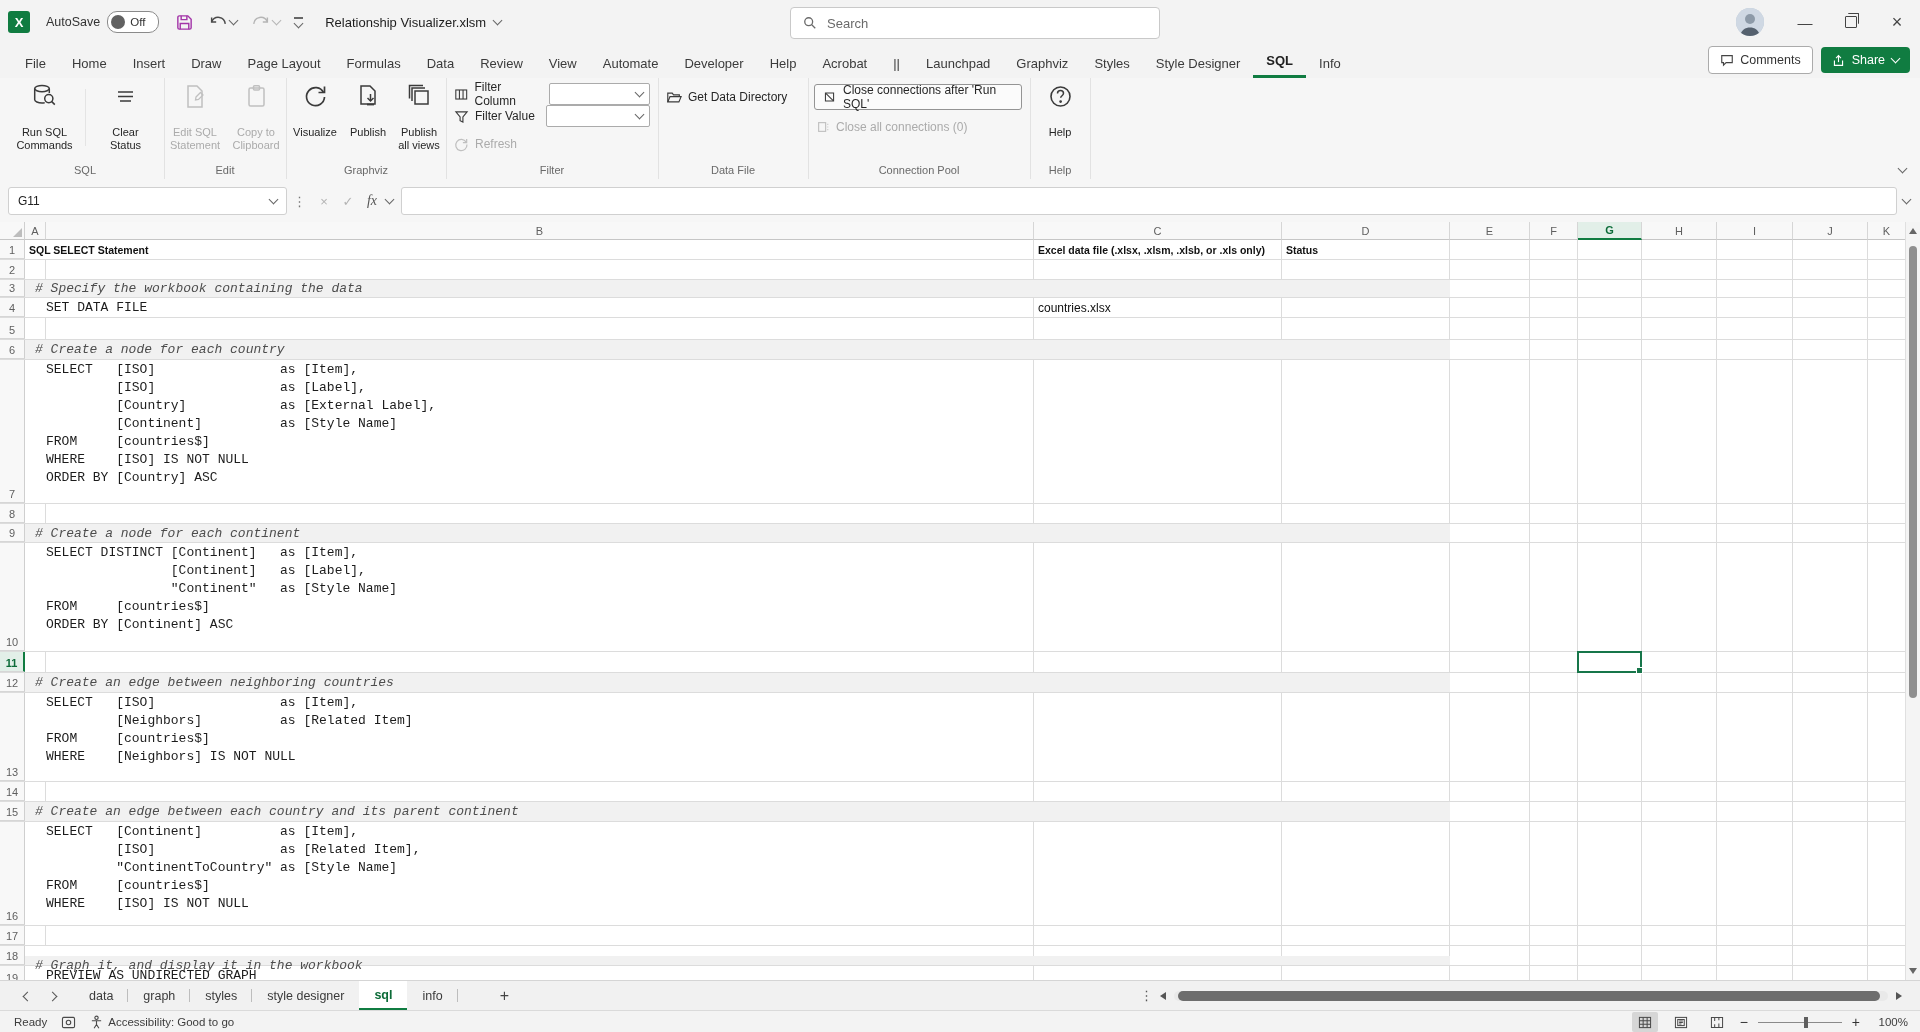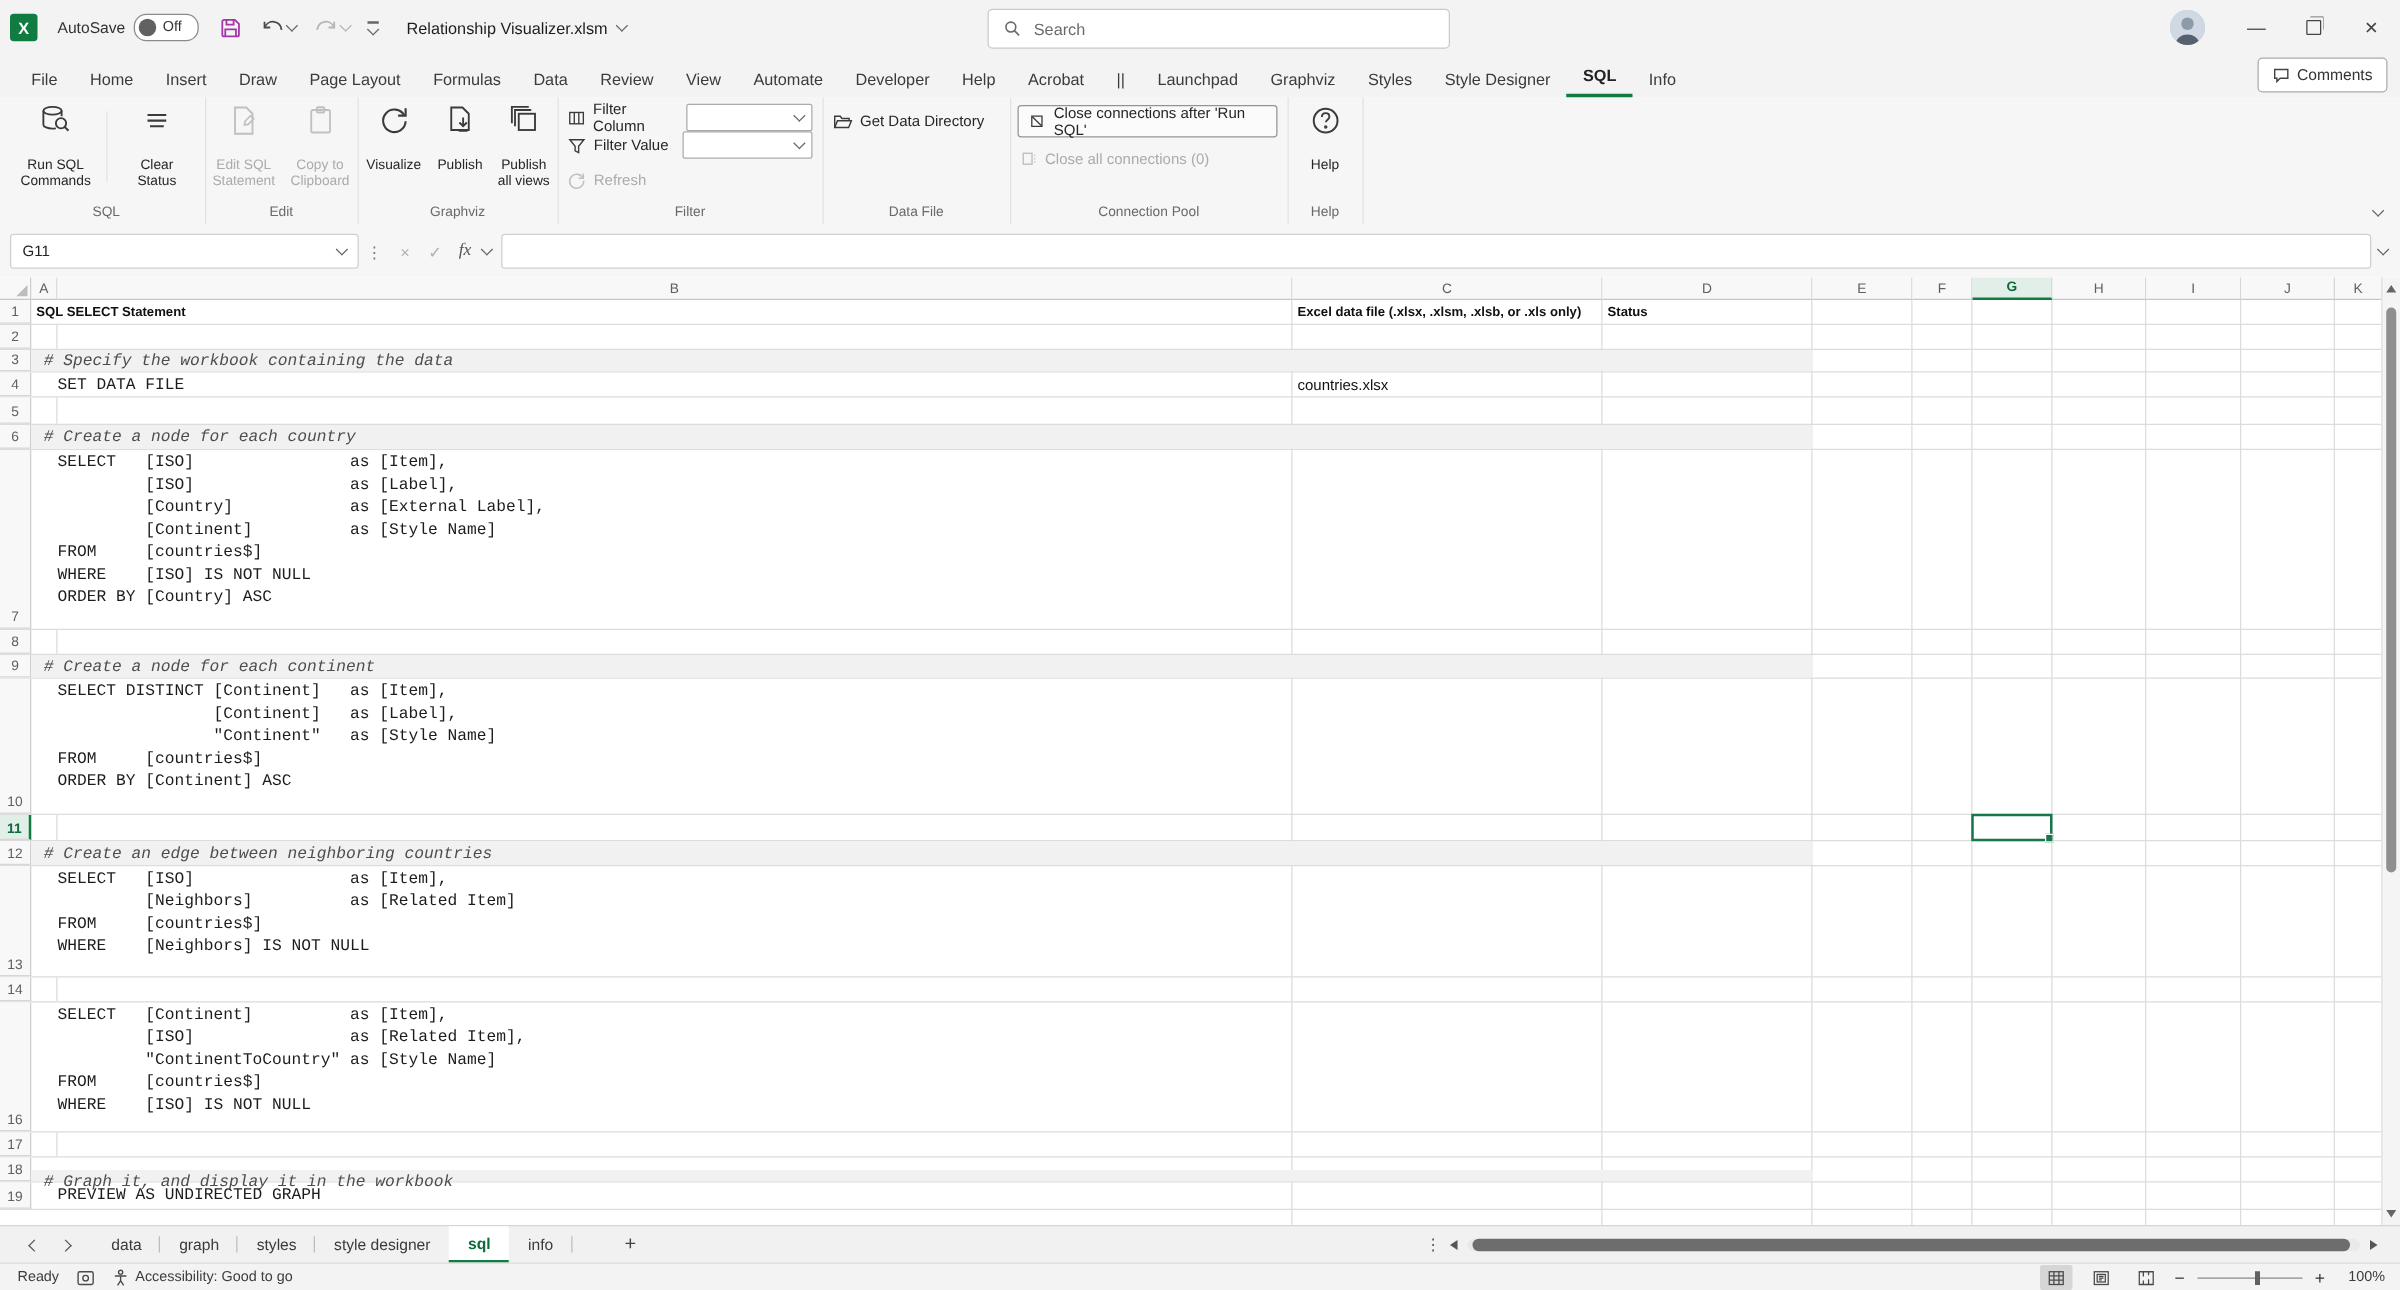--- a/index.html
+++ b/index.html
@@ -29,21 +29,21 @@
   .avatar{width:28px;height:28px;border-radius:50%;overflow:hidden;background:#b9c7d4;margin-right:18px;}
   .winbtn{width:46px;height:44px;display:flex;align-items:center;justify-content:center;font-size:15px;color:#444;}
   .restore-glyph{width:10px;height:10px;border:1.2px solid #444;border-radius:1px;position:relative;}
   .restore-glyph:before{content:"";position:absolute;left:2px;top:-4px;width:10px;height:10px;border:1.2px solid #444;border-left:none;border-bottom:none;border-radius:1px;}
 
   
   .tabrow{top:44px;height:34px;background:#f3f3f3;display:flex;align-items:flex-end;}
   .rtabs{display:flex;align-items:flex-end;height:100%;padding-left:12px;}
   .rtab{padding:0 13px;height:30px;display:flex;align-items:center;font-size:13px;color:#3b3b3b;white-space:nowrap;}
   .rtab.active{font-weight:700;color:#212121;border-bottom:3px solid #107C41;}
-  .tabrow-right{position:absolute;right:10px;top:46px;display:flex;gap:8px;align-items:center;flex-direction:column;}
+  .tabrow-right{position:absolute;right:10px;top:46px;display:flex;gap:8px;align-items:center;}
   .comments-btn{display:flex;align-items:center;gap:6px;background:#fff;border:1px solid #ababab;border-radius:4px;
                 height:26px;padding:0 11px;font-size:12.5px;color:#333;}
   .share-btn{display:flex;align-items:center;gap:7px;background:#107C41;border-radius:4px;height:26px;
              padding:0 11px;font-size:12.5px;color:#fff;}
   .share-btn .chev{border-color:#fff;}
 
   
   .ribbon{top:78px;height:102px;background:#f6f6f6;border-bottom:1px solid #d8d8d8;}
   .rgroup{position:absolute;top:0;height:101px;border-right:1px solid #e2e2e2;}
   .glabel{position:absolute;bottom:3px;left:0;right:0;text-align:center;font-size:11px;color:#696969;}
@@ -538,20 +538,27 @@
 FROM     [countries$]
 WHERE    [Neighbors] IS NOT NULL</pre>
           </div>
         </div>
         <div class="rrow" style="height: 20px;">
           <div class="rownum">14</div>
           <div class="rowcontent" style="left: 25px;">
             <div class="vline" style="left: 20px; top: 0px; bottom: 0px; position: absolute;"></div>
           </div>
         </div>
+        <div class="rrow" style="height: 20px;">
+          <div class="rownum">15</div>
+          <div class="rowcontent" style="left: 25px;">
+            <div class="band"></div>
+            <div class="comment" style="line-height: 20px;"># Create an edge between each country and its parent continent</div>
+          </div>
+        </div>
         <div class="rrow" style="height: 104px;">
           <div class="rownum">16</div>
           <div class="rowcontent" style="left: 25px;">
             <pre class="code">SELECT   [Continent]          as [Item],
          [ISO]                as [Related Item],
          "ContinentToCountry" as [Style Name]
 FROM     [countries$]
 WHERE    [ISO] IS NOT NULL</pre>
           </div>
         </div>

